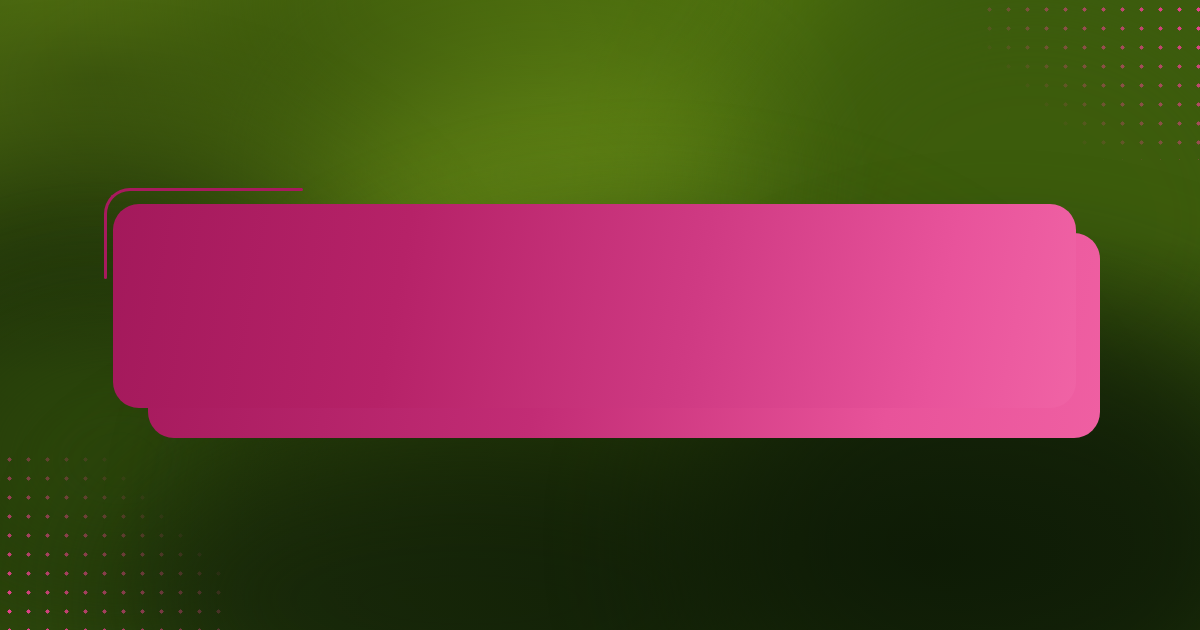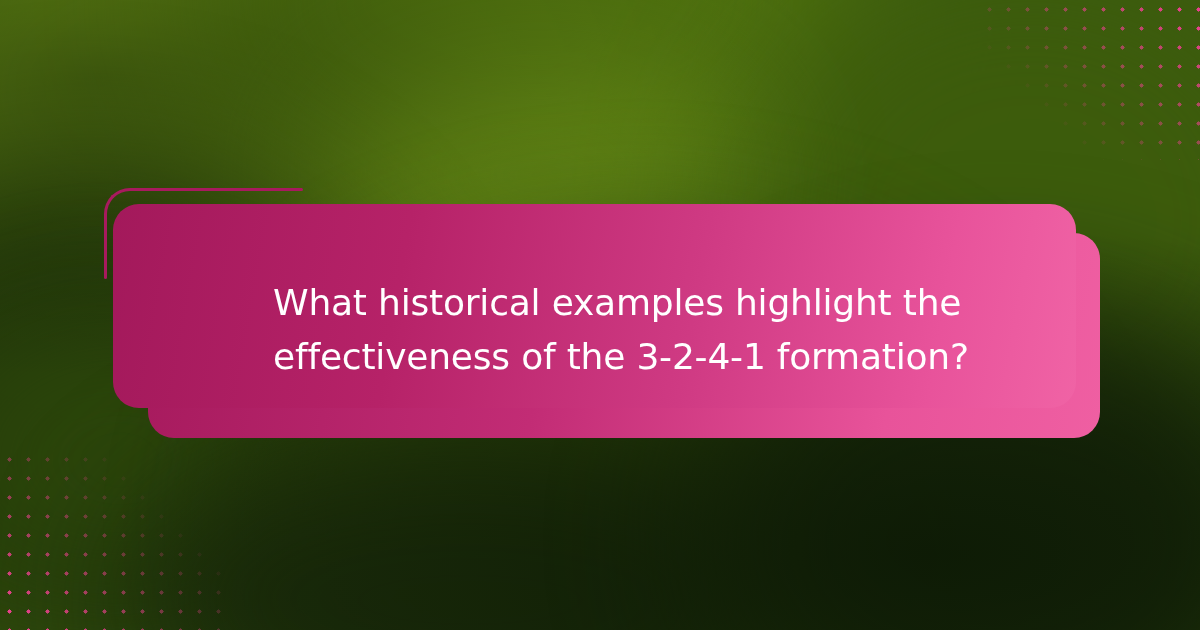--- a/index.html
+++ b/index.html
@@ -136,15 +136,14 @@
   <div class="bg-veil"></div>
 
   <div class="dots dots-tr"></div>
   <div class="dots dots-bl"></div>
 
   <div class="card-outline"></div>
   <div class="card-back"></div>
 
   <div class="card-front"></div>
 
-  <h1 class="headline">What historical examples highlight the effectiveness of the 3-2-4-1 formation?</h1>
 
 </div>
 
 </body></html>

